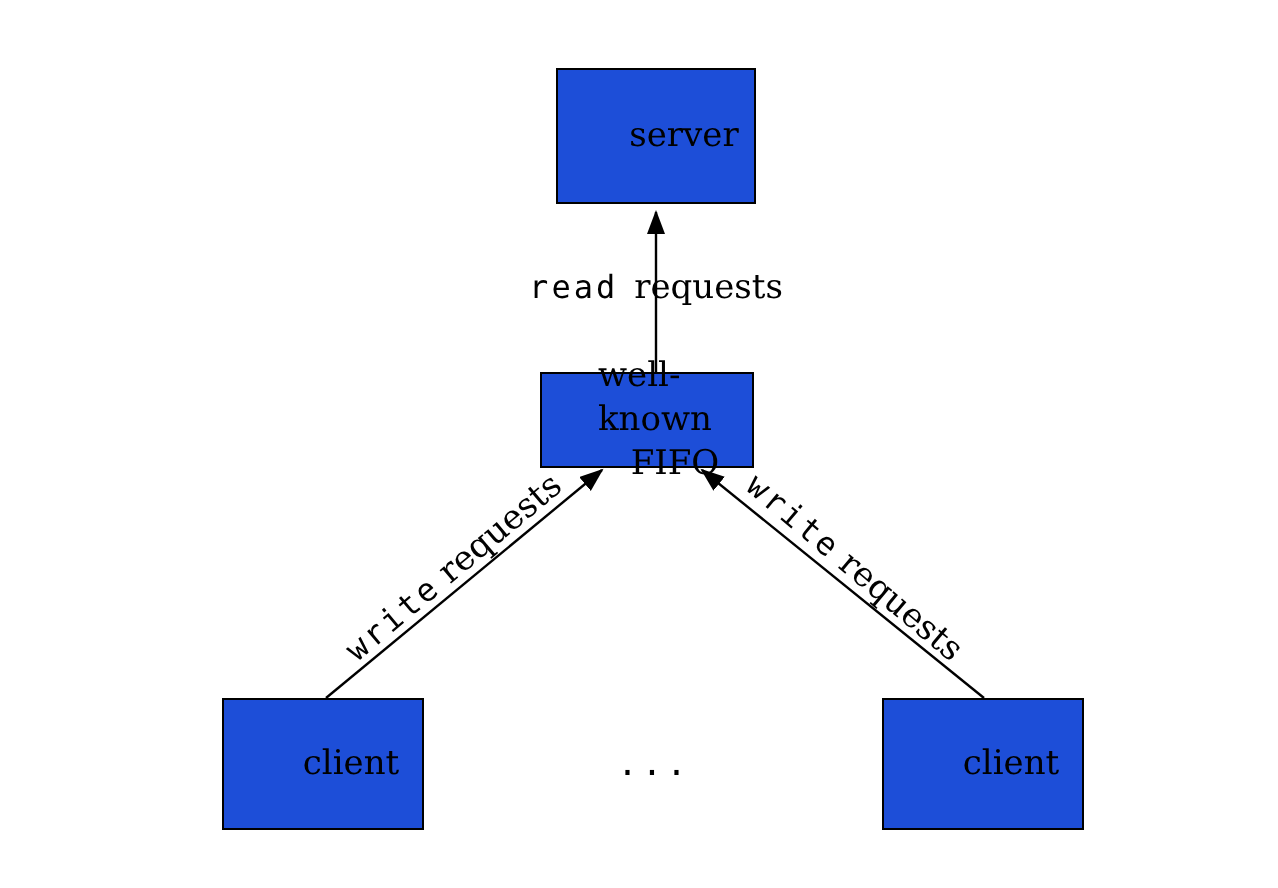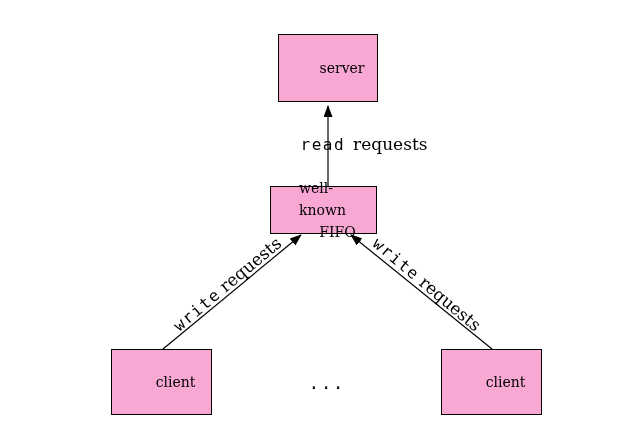--- a/index.html
+++ b/index.html
@@ -8,26 +8,26 @@
     width:639px;height:444px;
     background:#ffffff;
     font-family:"DejaVu Serif", serif;
     color:#000000;
     overflow:hidden;
   }
   svg.arrows{position:absolute;left:0;top:0;width:639px;height:444px;}
   .node{
     position:absolute;
     border:1.5px solid #000000;
-    background:#f9a8d4;
+    background:#1d4ed8;
     display:flex;
     flex-direction:column;
     align-items:center;
     justify-content:center;
-    font-size:14px;
+    font-size:17px;
     line-height:22px;
     box-sizing:border-box;
     padding-left:28px;
   }
   #server-box{left:278px;top:34px;width:100px;height:68px;}
   #fifo-box{left:270px;top:186px;width:107px;height:48px;}
   #client-left-box{left:111px;top:349px;width:101px;height:66px;}
   #client-right-box{left:441px;top:349px;width:101px;height:66px;}
   .edge-label{
     position:absolute;
@@ -42,21 +42,20 @@
     letter-spacing:1.5px;
   }
   .edge-label .serif{
     font-family:"DejaVu Serif", serif;
     font-size:17px;
   }
   #read-label{
     left:328px;top:144px;
     transform:translate(-50%,-50%);
     gap:8px;
-    margin-left:36px;
   }
   #write-left-label{
     left:227px;top:284px;
     transform:translate(-50%,-50%) rotate(-40deg);
     gap:5px;
   }
   #write-right-label{
     left:427px;top:284px;
     transform:translate(-50%,-50%) rotate(40deg);
     gap:5px;

